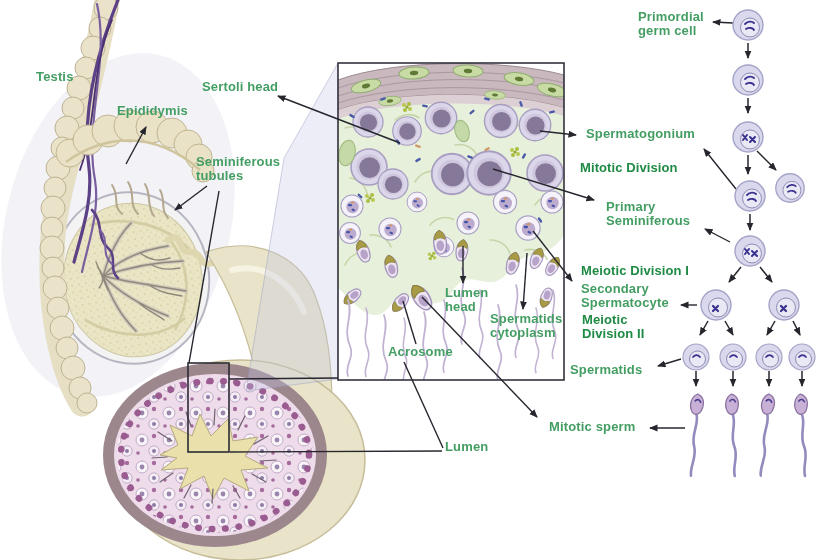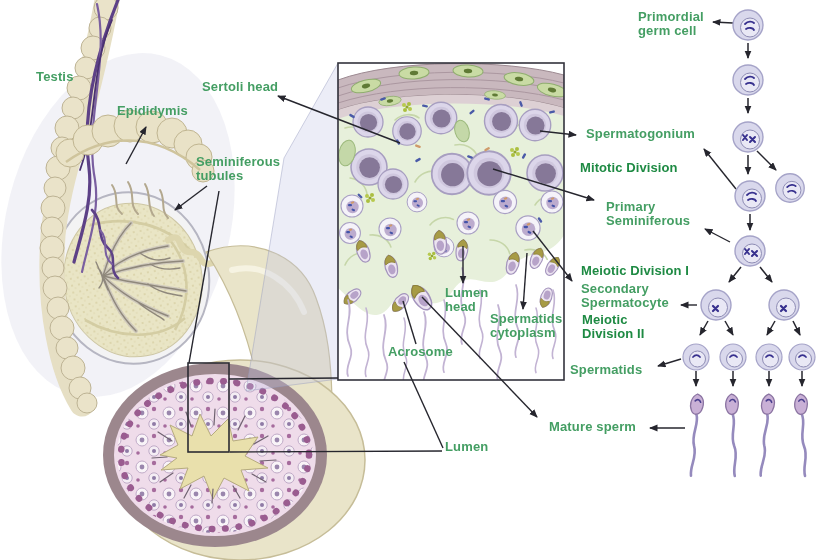--- a/index.html
+++ b/index.html
@@ -430,21 +430,21 @@
   <div class="lbl" style="left:117px;top:104px">Epididymis</div>
   <div class="lbl" style="left:196px;top:155px">Seminiferous
 tubules</div>
   <div class="lbl" style="left:202px;top:80px">Sertoli head</div>
   <div class="lbl" style="left:445px;top:286px">Lumen
 head</div>
   <div class="lbl" style="left:490px;top:312px">Spermatids
 cytoplasm</div>
   <div class="lbl" style="left:388px;top:345px">Acrosome</div>
   <div class="lbl" style="left:445px;top:440px">Lumen</div>
-  <div class="lbl" style="left:549px;top:420px">Mature sperm</div>
+  <div class="lbl" style="left:549px;top:420px">Mitotic sperm</div>
 
   <div class="lbl" style="left:638px;top:10px">Primordial
 germ cell</div>
   <div class="lbl" style="left:586px;top:127px">Spermatogonium</div>
   <div class="hdr" style="left:580px;top:161px">Mitotic Division</div>
   <div class="lbl" style="left:606px;top:200px">Primary
 Seminiferous</div>
   <div class="hdr" style="left:581px;top:264px">Meiotic Division I</div>
   <div class="lbl" style="left:581px;top:282px">Secondary
 Spermatocyte</div>

